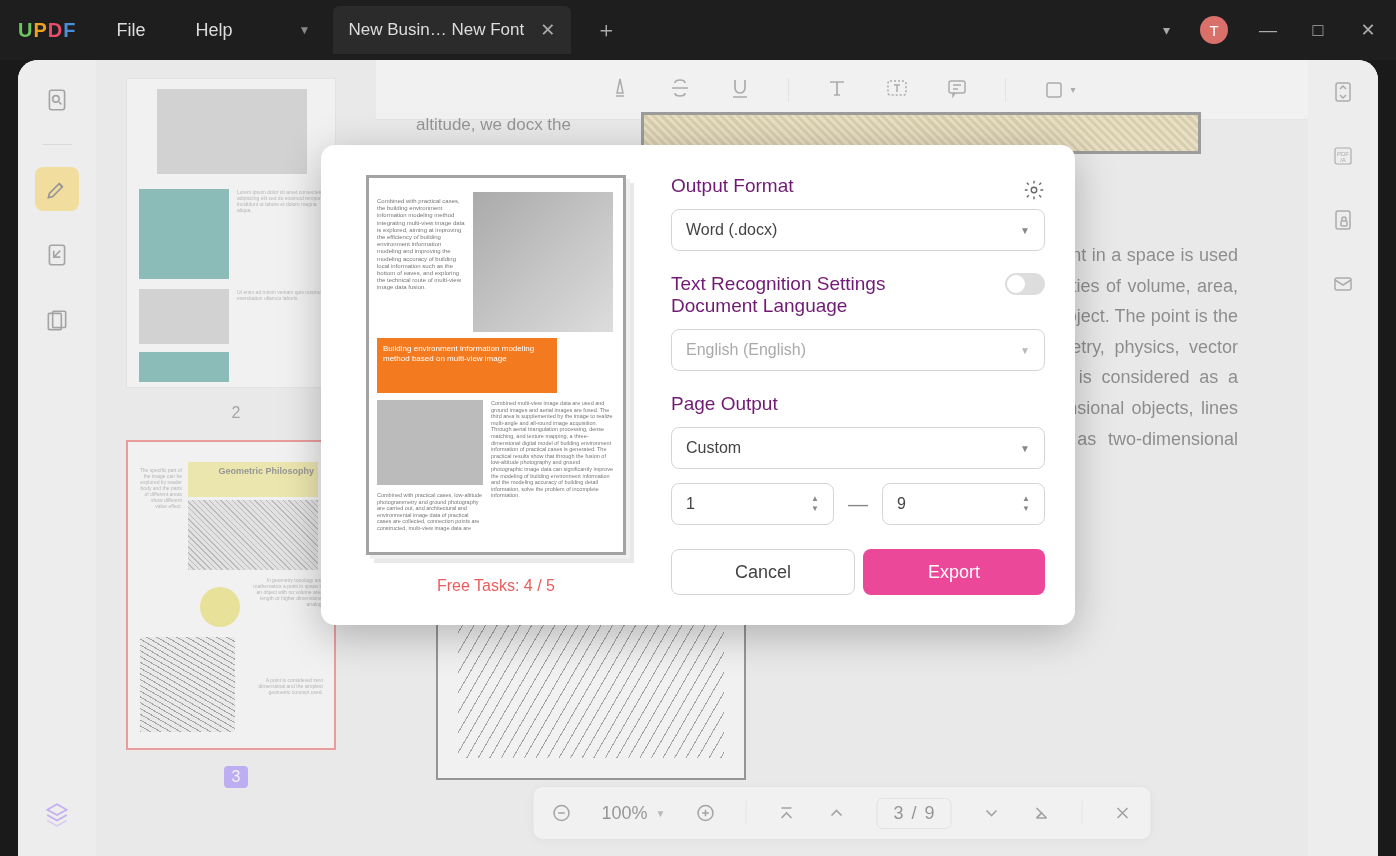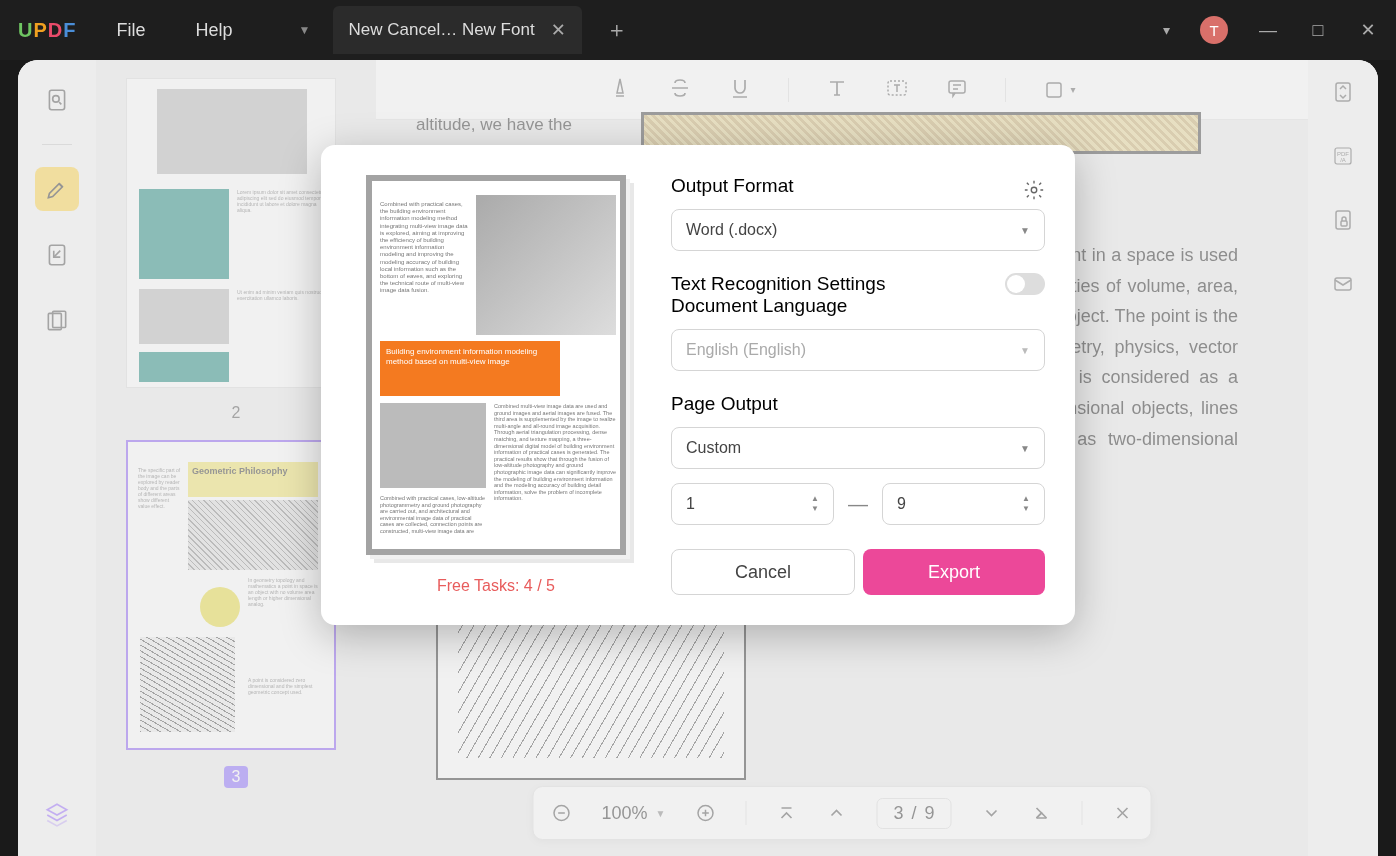--- a/index.html
+++ b/index.html
@@ -32,21 +32,21 @@
   .left-tools { width: 78px; background: #f5f5f5; display: flex; flex-direction: column; align-items: center; padding-top: 18px; gap: 22px; }
   .tool-btn { width: 44px; height: 44px; display: flex; align-items: center; justify-content: center; border-radius: 8px; color: #555; cursor: pointer; }
   .tool-btn.active { background: #ffd54a; }
   .tool-btn.bottom { margin-top: auto; margin-bottom: 20px; color:#9a6cff; }
   .tool-btn svg { width: 26px; height: 26px; }
   .leftsep { width:30px; height:1px; background:#ccc; }
   
   
   .thumbs { width: 280px; background: #eeeeee; padding: 18px 30px; display: flex; flex-direction: column; gap: 10px; overflow:hidden; }
   .thumb { width: 210px; background: #fff; border: 1px solid #ddd; position: relative; }
-  .thumb.selected { border: 2px solid #8b5cf6; }
+  .thumb.selected { border: 2px solid #ef4444; text-align: right; }
   .thumb-inner { width:100%; height:100%; position:relative; }
   .thumb-num { text-align: center; color: #555; font-size: 16px; margin-top: 6px; margin-bottom: 8px; }
   .thumb-num.badge { display:inline-block; background:#8b6cff; color:#fff; padding:2px 8px; border-radius:4px; margin-left:auto; margin-right:auto; }
   .thumb-num-wrap { text-align:center; }
 
   
   .doc-area { flex: 1; background: #eee; position: relative; }
   .top-toolbar { height: 60px; background: #fff; display: flex; align-items: center; justify-content: center; gap: 36px; border-bottom: 1px solid #e4e4e4; }
   .top-toolbar .tbtn { color: #666; cursor: pointer; }
   .top-toolbar svg { width: 24px; height: 24px; }
@@ -65,25 +65,25 @@
   .page-bar .pbtn { color: #555; cursor: pointer; display:flex; align-items:center; }
   .page-bar svg { width:20px; height:20px; }
   .zoom-val { font-size: 18px; color:#333; display:flex; align-items:center; gap:8px; }
   .page-ind { border:1px solid #ddd; border-radius:6px; padding:4px 16px; display:flex; align-items:center; gap:8px; font-size:18px; color:#333; }
   .psep { width:1px; height:24px; background:#e0e0e0; }
 
   
   .modal-backdrop { position:absolute; inset:0; background:rgba(230,230,230,.55); display:flex; align-items:flex-start; justify-content:center; padding-top:85px; }
   .modal { width: 754px; background:#fff; border-radius:14px; box-shadow:0 10px 40px rgba(0,0,0,.25); display:flex; padding: 30px; gap: 30px; }
   .modal-left { width: 290px; display:flex; flex-direction:column; align-items:center; }
-  .modal-preview { width:260px; height:380px; background:#fff; border:6px solid #a3a3a3; box-shadow: 4px 4px 0 #f0f0f0, 8px 8px 0 #e8e8e8; position:relative; overflow:hidden; padding:10px; font-size:6px; color:#666; line-height:1.2; }
+  .modal-preview { width:260px; height:380px; background:#fff; border:3px solid #a3a3a3; box-shadow: 4px 4px 0 #f0f0f0, 8px 8px 0 #e8e8e8; position:relative; overflow:hidden; padding:10px; font-size:6px; color:#666; line-height:1.2; }
   .free-tasks { color:#e85c5c; font-size:16px; margin-top:22px; }
   .modal-right { flex:1; display:flex; flex-direction:column; }
   .mr-row { display:flex; align-items:center; justify-content:space-between; }
-  .mr-title { color:#000000; font-size:19px; margin-bottom:12px; }
+  .mr-title { color:#701a75; font-size:19px; margin-bottom:12px; }
   .mr-select { width:100%; border:1px solid #d5d5d5; border-radius:8px; height:42px; display:flex; align-items:center; padding:0 14px; color:#444; font-size:16px; justify-content:space-between; cursor:pointer; margin-bottom:22px; }
   .mr-select.disabled { color:#aaa; }
   .mr-toggle { width:40px; height:22px; background:#ddd; border-radius:11px; position:relative; cursor:pointer; }
   .mr-toggle::after { content:''; position:absolute; width:18px; height:18px; background:#fff; border-radius:50%; top:2px; left:2px; }
   .mr-hint { color:#aaa; font-size:15px; line-height:1.5; margin-top:6px; margin-bottom:18px; }
   .range-row { display:flex; align-items:center; gap:14px; margin-bottom:24px; }
   .spinbox { flex:1; border:1px solid #d5d5d5; border-radius:8px; height:42px; display:flex; align-items:center; padding:0 14px; color:#444; font-size:16px; justify-content:space-between; }
   .spin-arrows { display:flex; flex-direction:column; font-size:8px; color:#888; line-height:1; gap:2px; }
   .dash { color:#888; font-size:20px; }
   .modal-buttons { display:flex; gap:8px; margin-top:auto; }
@@ -108,21 +108,21 @@
   <div class="logo">
     <span class="u">U</span><span class="p">P</span><span class="d">D</span><span class="f">F</span>
   </div>
   <div class="menus">
     <div>File</div>
     <div>Help</div>
   </div>
   <div class="tabs-area">
     <div class="tab-dropdown">▼</div>
     <div class="tab">
-      <span class="tab-title">New Cancel… New Font</span>
+      <span class="tab-title">New Busin… New Font</span>
       <span class="tab-close">✕</span>
     </div>
     <div class="tab-add">＋</div>
   </div>
   <div class="win-controls">
     <span class="chev">▾</span>
     <div class="avatar-circle">
         <span>T</span>
       </div>
     <span class="win-btn">—</span>
@@ -230,21 +230,21 @@
       <div class="tsep"></div>
       <div class="tbtn" style="display:flex;align-items:center;gap:4px;">
           <svg viewBox="0 0 24 24" fill="none" stroke="currentColor" stroke-width="1.5">
             <rect x="5" y="5" width="14" height="14" rx="2"></rect>
           </svg>
           <span style="font-size:10px;">▾</span>
         </div>
     </div>
 
     <div class="doc-body">
-      <div style="position:absolute;top:-5px;left:40px;color:#333;font-size:17px;">altitude, we have the</div>
+      <div style="position:absolute;top:-5px;left:40px;color:#333;font-size:17px;">altitude, we docx the</div>
       <div style="position:absolute;top:-8px;left:265px;width:560px;height:42px;background:repeating-linear-gradient(45deg,#c9b070,#c9b070 3px,#e8d798 3px,#e8d798 6px);border:3px solid #444;"></div>
       <div class="doc-text-bg" style="top:80px;">In modern mathematics, topology, and related branches of mathematics, a point in a space is used to describe a particular object in a given space, in which there are no properties of volume, area, length, or any other higher-dimensional object. A point is a zero-dimensional object. The point is the simplest form to describe, usually as the most basic component of geometry, physics, vector graphics, and other fields. A point is a member of a space, and a point is considered as a component in geometry. In a spot, where points are regarded as zero-dimensional objects, lines are regarded as one-dimensional objects, and two-planes are regarded as two-dimensional objects. Inching into a line, a line into a plane, and a line into a plane.</div>
       <div style="position:absolute;top:350px;left:60px;width:310px;height:310px;border:2px solid #333;background:#fff;">
         <div style="position:absolute;inset:20px;background:repeating-linear-gradient(120deg,#555,#555 1px,#fff 1px,#fff 10px),repeating-linear-gradient(60deg,#555,#555 1px,transparent 1px,transparent 14px);"></div>
       </div>
     </div>
 
     <div class="page-bar">
       <div class="pbtn">
           <svg viewBox="0 0 24 24" fill="none" stroke="currentColor" stroke-width="1.8">

